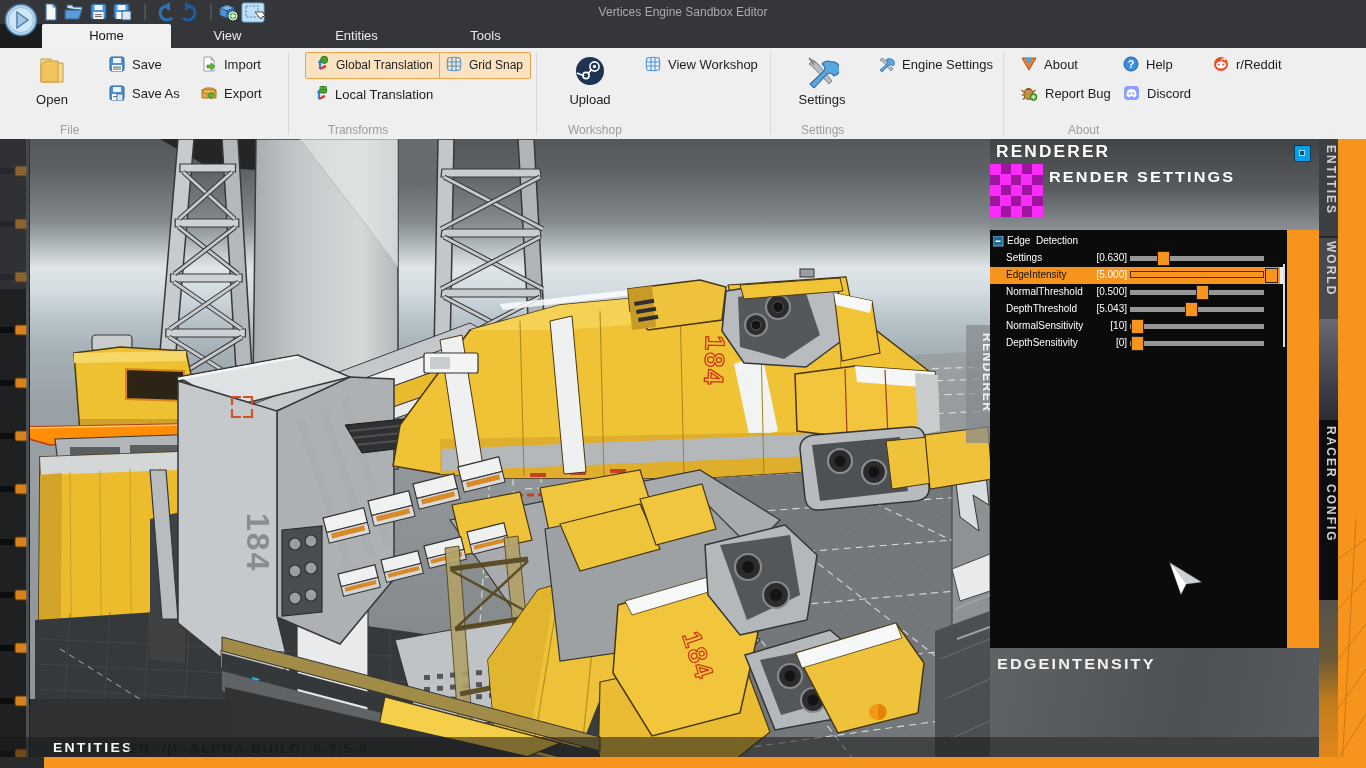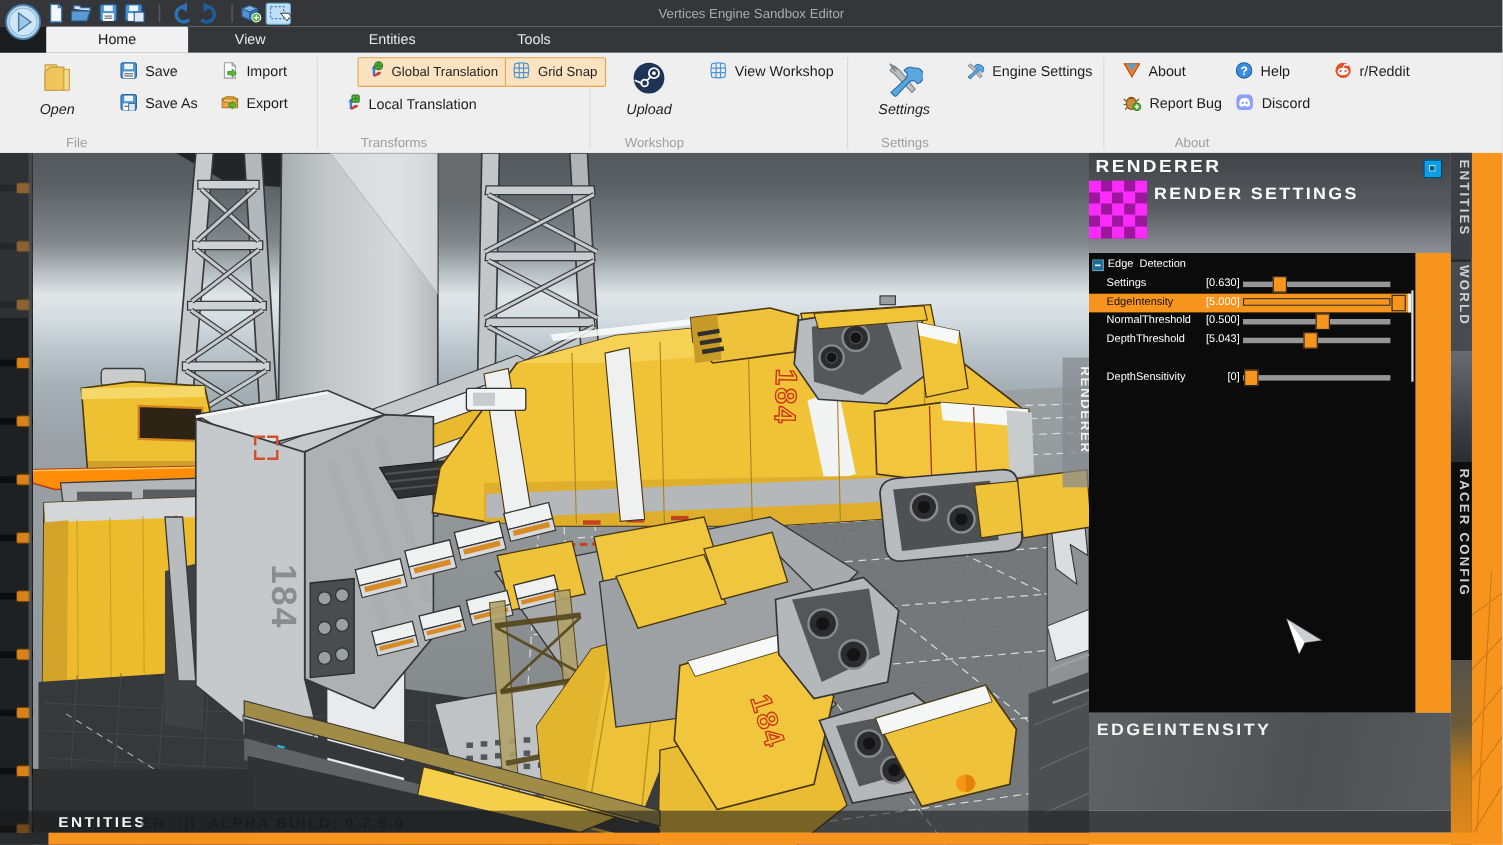--- a/index.html
+++ b/index.html
@@ -14,25 +14,25 @@
   
   #tabrow { position:absolute; left:0; top:24px; width:1366px; height:24px; background:#343639; }
   #tabrow .corner { position:absolute; left:0; top:0; width:42px; height:24px; background:#1b1c1e; }
   .tab { position:absolute; top:0; height:24px; line-height:24px; width:129px; text-align:center;
      font-size:13px; color:#e8e9ea; }
   .tab.active { background:#f2f1f2; color:#141414; border-radius:2px 2px 0 0; }
   
   #ribbon { position:absolute; left:0; top:48px; width:1366px; height:91px; background:#efeff0; }
   .rsep { position:absolute; top:4px; height:83px; width:1px; background:#dadada; }
   .glabel { position:absolute; top:75px; font-size:12px; color:#9d9d9d; }
-  .bigbtn { position:absolute; text-align:center; font-size:13px; color:#1c1c1c;font-style:italic; }
+  .bigbtn { position:absolute; text-align:center; font-size:13px; color:#1c1c1c; }
   .smallbtn { position:absolute; height:20px; font-size:13px; color:#1c1c1c; white-space:nowrap; }
   .smallbtn svg, .smallbtn .emj { vertical-align:-3px; margin-right:7px; }
   .togglebtn { position:absolute; height:27px; line-height:25px; background:#fbe3c2;
-     border:1px solid #eba44a; border-radius:2px; font-size:12px; color:#1c1c1c; padding:0 7px 0 6px; white-space:nowrap;margin-left:20px;}
+     border:1px solid #eba44a; border-radius:2px; font-size:12px; color:#1c1c1c; padding:0 7px 0 6px; white-space:nowrap;}
   .togglebtn svg { vertical-align:-3px; margin-right:7px; }
   
   #viewport { position:absolute; left:0; top:139px; width:990px; height:629px; background:#8e9499; }
   
   #rpanel { position:absolute; left:990px; top:139px; width:376px; height:629px; }
   #rheader { position:absolute; left:0; top:0; width:329px; height:91px;
      background:linear-gradient(#404447, #585c60 55%, #8d9195); }
   .techno { font-weight:bold; letter-spacing:2px; transform:scaleX(1.08); transform-origin:left center; }
   #propbox { position:absolute; left:0; top:91px; width:297px; height:418px; background:#0b0b0b; }
   .prow { position:absolute; left:0; width:293px; height:17px; color:#fff; font-size:10px; }
@@ -673,20 +673,26 @@
           <span class="val" style="left:88px;width:49px">[0.500]</span>
           <div class="ptrack" style="left:140px;width:134px"></div>
           <div class="pthumb" style="left:206px"></div>
         </div>
       <div class="prow" style="top:71px">
           <span class="lab">DepthThreshold</span>
           <span class="val" style="left:88px;width:49px">[5.043]</span>
           <div class="ptrack" style="left:140px;width:134px"></div>
           <div class="pthumb" style="left:195px"></div>
         </div>
+      <div class="prow" style="top:88px">
+          <span class="lab">NormalSensitivity</span>
+          <span class="val" style="left:88px;width:49px">[10]</span>
+          <div class="ptrack" style="left:140px;width:134px"></div>
+          <div class="pthumb" style="left:141px"></div>
+        </div>
       <div class="prow" style="top:105px">
           <span class="lab">DepthSensitivity</span>
           <span class="val" style="left:88px;width:49px">[0]</span>
           <div class="ptrack" style="left:140px;width:134px"></div>
           <div class="pthumb" style="left:141px"></div>
         </div>
       <div style="position:absolute;left:293px;top:34px;width:2px;height:83px;background:#ddd"></div>
     </div>
     <svg style="position:absolute;left:178px;top:422px" width="36" height="36" viewBox="0 0 36 36">
       <path d="M2 2 L33 21 L18 23 L13 33 Z" fill="#f5f5f5" stroke="#4a4a4a" stroke-width="1.2"></path>

